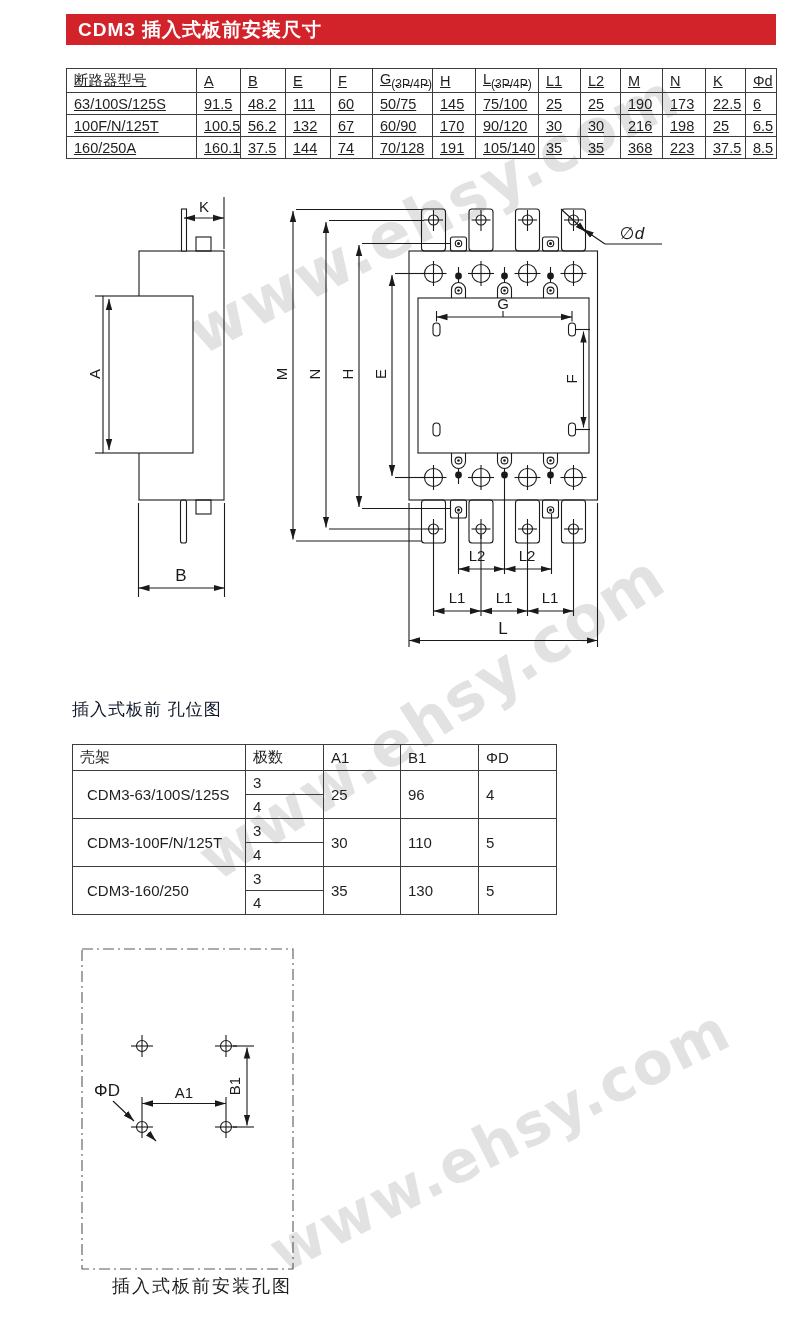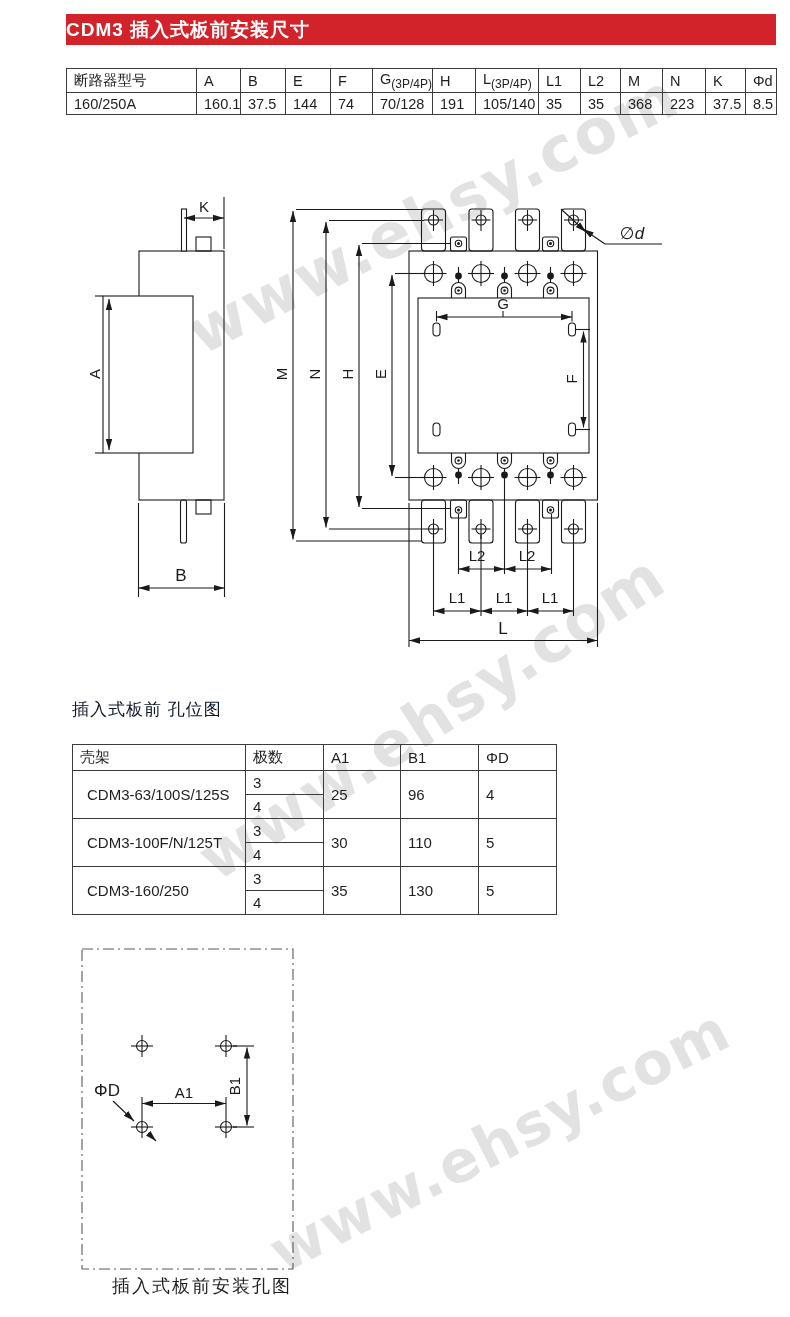--- a/index.html
+++ b/index.html
@@ -4,27 +4,27 @@
 <style>
   html,body{margin:0;padding:0;background:#fff;}
   #page{position:relative;width:790px;height:1317px;background:#fff;overflow:hidden;
         font-family:"Liberation Sans","DejaVu Sans",sans-serif;color:#1f1f1f;}
   
   .wm{position:absolute;z-index:0;white-space:nowrap;color:#e2e2e2;font-weight:bold;
       font-size:62px;letter-spacing:2px;transform-origin:0 50%;
       font-family:"DejaVu Sans",sans-serif;}
   
   .hdrbar{position:absolute;left:66px;top:14px;width:710px;height:31px;z-index:1;}
-  .hdrbar .t{color:#fff;font-size:19px;font-weight:bold;line-height:31px;
+  .hdrbar .t{color:#fff;font-size:19px;font-weight:bold;line-height:31px;padding-left:12px;
              letter-spacing:1px;}
   
   .sect{position:absolute;left:72px;top:698px;font-size:17px;letter-spacing:1px;z-index:1;}
   
   table{border-collapse:collapse;table-layout:fixed;background:transparent;z-index:1;}
-  #dimTable{position:absolute;left:66px;top:68px;width:710px;}
+  #dimTable{position:absolute;left:66px;top:68px;width:710px;text-decoration:underline;}
   #holeTable{position:absolute;left:72px;top:744px;width:484px;}
   th,td{border:1px solid #3c3c3c;font-weight:normal;text-align:left;
         padding:0 0 0 7px;background:transparent;overflow:hidden;}
   #dimTable th{height:23px;font-size:14.5px;}
   #dimTable td{height:21px;font-size:14.5px;}
   #holeTable th{height:25px;font-size:15px;}
   #holeTable td{height:23px;font-size:15px;}
   #holeTable td.frame{padding-left:14px;}
   sub{font-size:12px;}
   
@@ -81,20 +81,52 @@
       <th>H</th>
       <th><span>L</span><sub>(3P/4P)</sub></th>
       <th>L1</th>
       <th>L2</th>
       <th>M</th>
       <th>N</th>
       <th>K</th>
       <th>Φd</th>
     </tr>
     <tr>
+      <td>63/100S/125S</td>
+      <td>91.5</td>
+      <td>48.2</td>
+      <td>111</td>
+      <td>60</td>
+      <td>50/75</td>
+      <td>145</td>
+      <td>75/100</td>
+      <td>25</td>
+      <td>25</td>
+      <td>190</td>
+      <td>173</td>
+      <td>22.5</td>
+      <td>6</td>
+    </tr>
+    <tr>
+      <td>100F/N/125T</td>
+      <td>100.5</td>
+      <td>56.2</td>
+      <td>132</td>
+      <td>67</td>
+      <td>60/90</td>
+      <td>170</td>
+      <td>90/120</td>
+      <td>30</td>
+      <td>30</td>
+      <td>216</td>
+      <td>198</td>
+      <td>25</td>
+      <td>6.5</td>
+    </tr>
+    <tr>
       <td>160/250A</td>
       <td>160.1</td>
       <td>37.5</td>
       <td>144</td>
       <td>74</td>
       <td>70/128</td>
       <td>191</td>
       <td>105/140</td>
       <td>35</td>
       <td>35</td>

